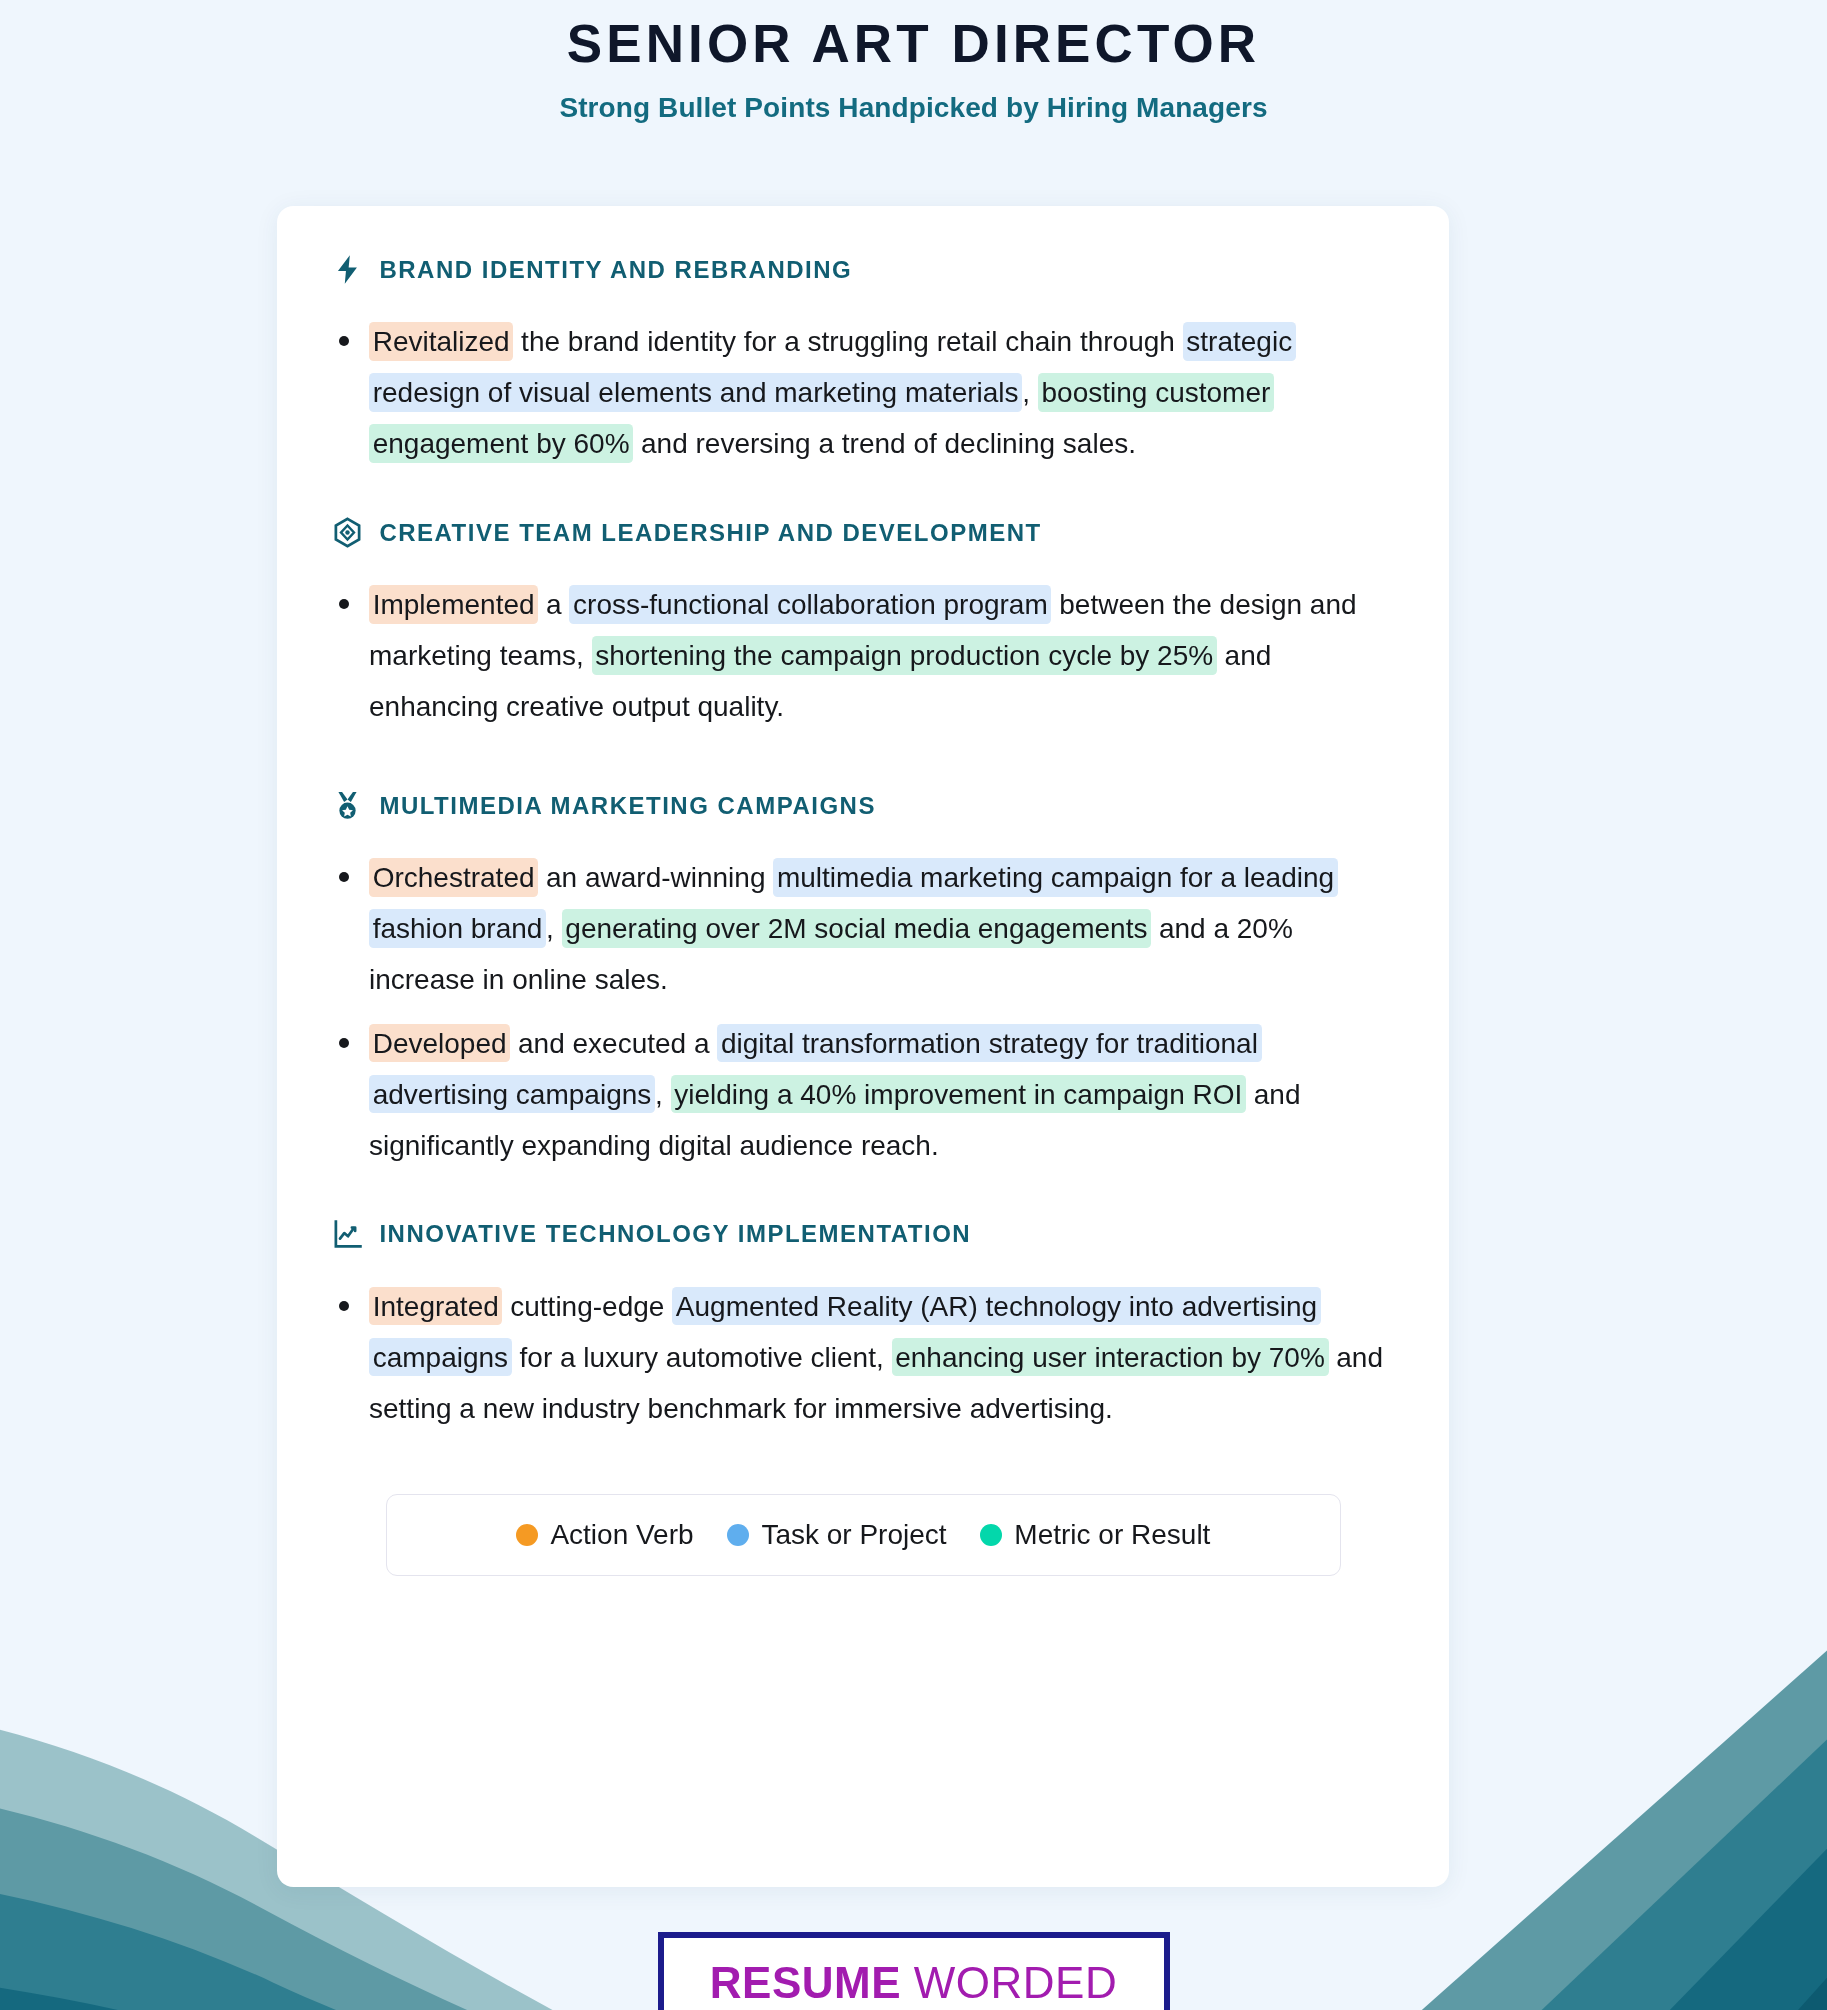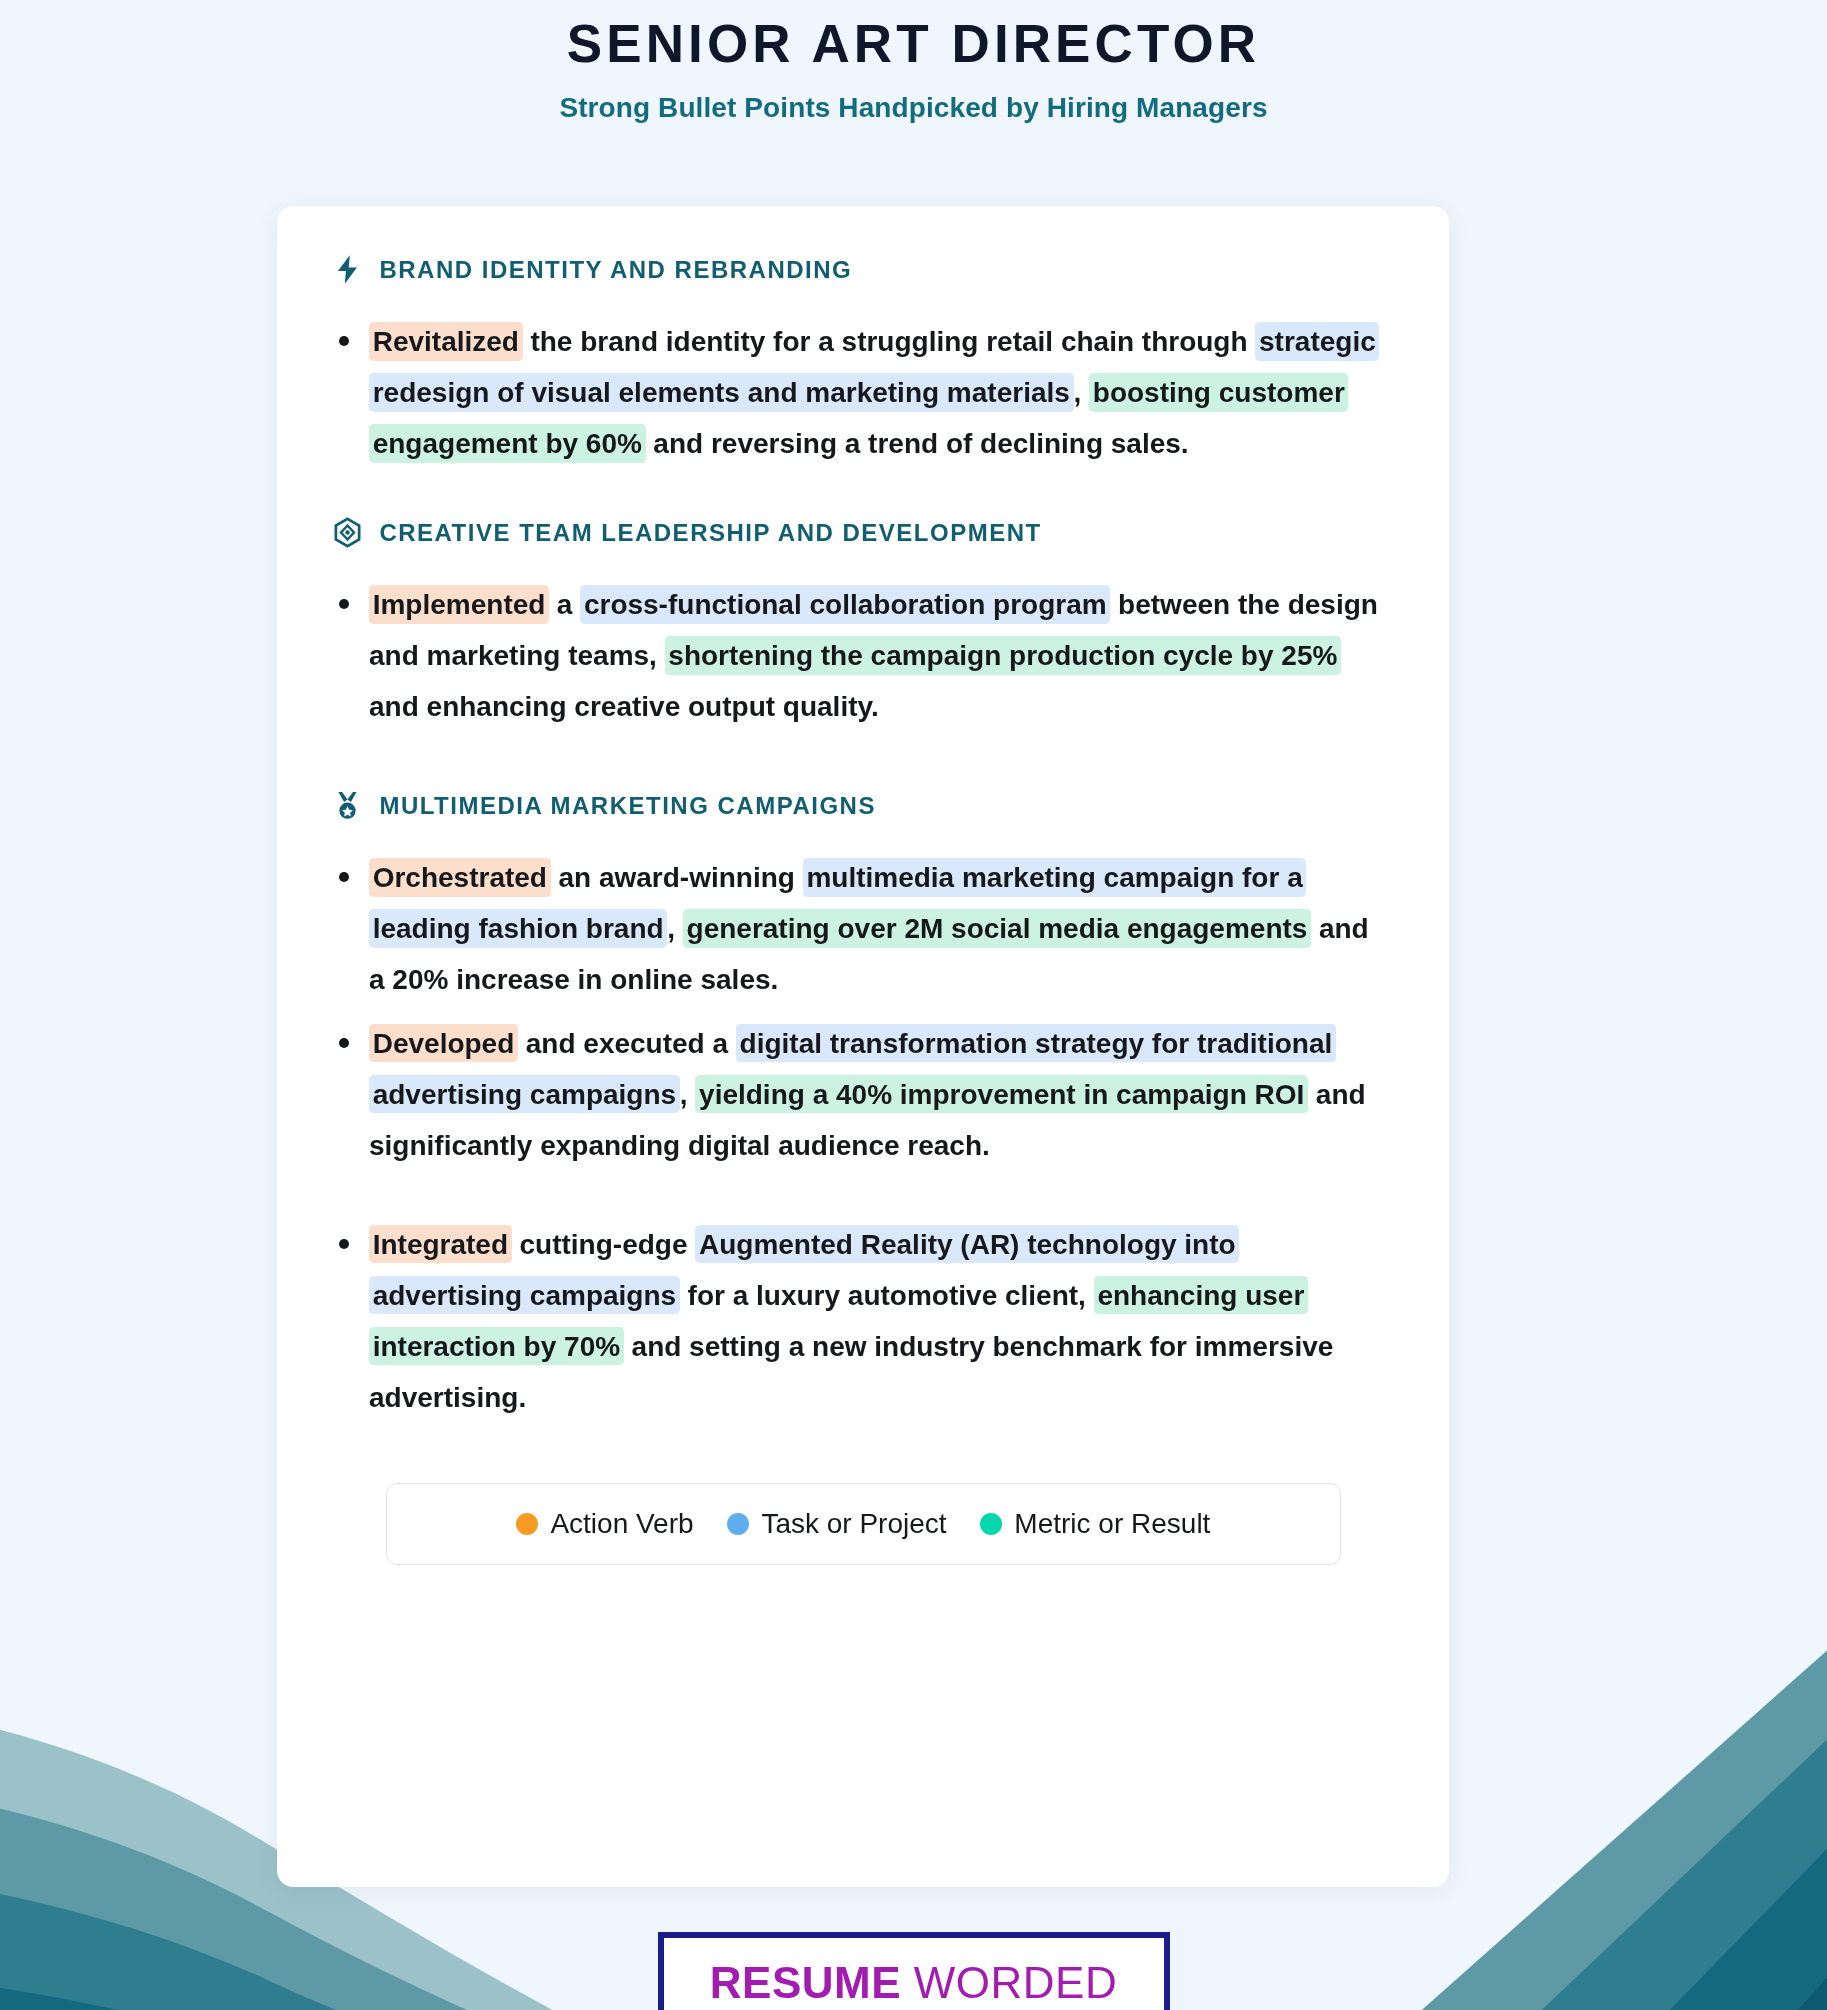--- a/index.html
+++ b/index.html
@@ -77,21 +77,20 @@
   .bullets { padding:0 60px 0 55px; }
 
   .bullet {
     position:relative;
     display:block;
     padding-left:37px;
     font-size:28px;
     line-height:51px;
     color:#16181c;
     margin-bottom:12.8px;
-    font-weight:bold;
   }
   .bullet:last-child { margin-bottom:0; }
 
   .bullet .dot {
     position:absolute;
     left:7.3px; top:20px;
     width:10px; height:10px;
     border-radius:50%;
     background:#16181c;
   }
@@ -209,20 +208,28 @@
             </svg>
             <span class="sec-title">MULTIMEDIA MARKETING CAMPAIGNS</span>
           </div>
           <div class="bullets">
             <div class="bullet"><span class="dot"></span><span class="txt"><mark class="hl-verb">Orchestrated</mark><span> an award-winning </span><mark class="hl-task">multimedia marketing campaign for a leading fashion brand</mark><span>, </span><mark class="hl-metric">generating over 2M social media engagements</mark><span> and a 20% increase in online sales.</span></span></div>
             <div class="bullet"><span class="dot"></span><span class="txt"><mark class="hl-verb">Developed</mark><span> and executed a </span><mark class="hl-task">digital transformation strategy for traditional advertising campaigns</mark><span>, </span><mark class="hl-metric">yielding a 40% improvement in campaign ROI</mark><span> and significantly expanding digital audience reach.</span></span></div>
           </div>
         </div>
         <div class="gap-sm"></div>
         <div class="section">
+          <div class="section-head">
+            <svg viewBox="0 0 24 24" class="sec-icon">
+              <path d="M3 2v19.2h19" fill="none" stroke="#115e72" stroke-width="2.1" stroke-linecap="square"></path>
+              <path d="M6.2 15.2l3.3-4.3 2.9 2.5 4.4-6.2" fill="none" stroke="#115e72" stroke-width="2.1" stroke-linejoin="round" stroke-linecap="round"></path>
+              <path d="M15.4 6.6h2.5v2.6" fill="none" stroke="#115e72" stroke-width="2.1" stroke-linejoin="round" stroke-linecap="round"></path>
+            </svg>
+            <span class="sec-title">INNOVATIVE TECHNOLOGY IMPLEMENTATION</span>
+          </div>
           <div class="bullets">
             <div class="bullet"><span class="dot"></span><span class="txt"><mark class="hl-verb">Integrated</mark><span> cutting-edge </span><mark class="hl-task">Augmented Reality (AR) technology into advertising campaigns</mark><span> for a luxury automotive client, </span><mark class="hl-metric">enhancing user interaction by 70%</mark><span> and setting a new industry benchmark for immersive advertising.</span></span></div>
           </div>
         </div>
       </div>
 
     <div id="legend">
         <div class="legend-item">
           <span class="legend-dot" style="background: rgb(245, 154, 35);"></span>
           <span class="legend-label">Action Verb</span>

